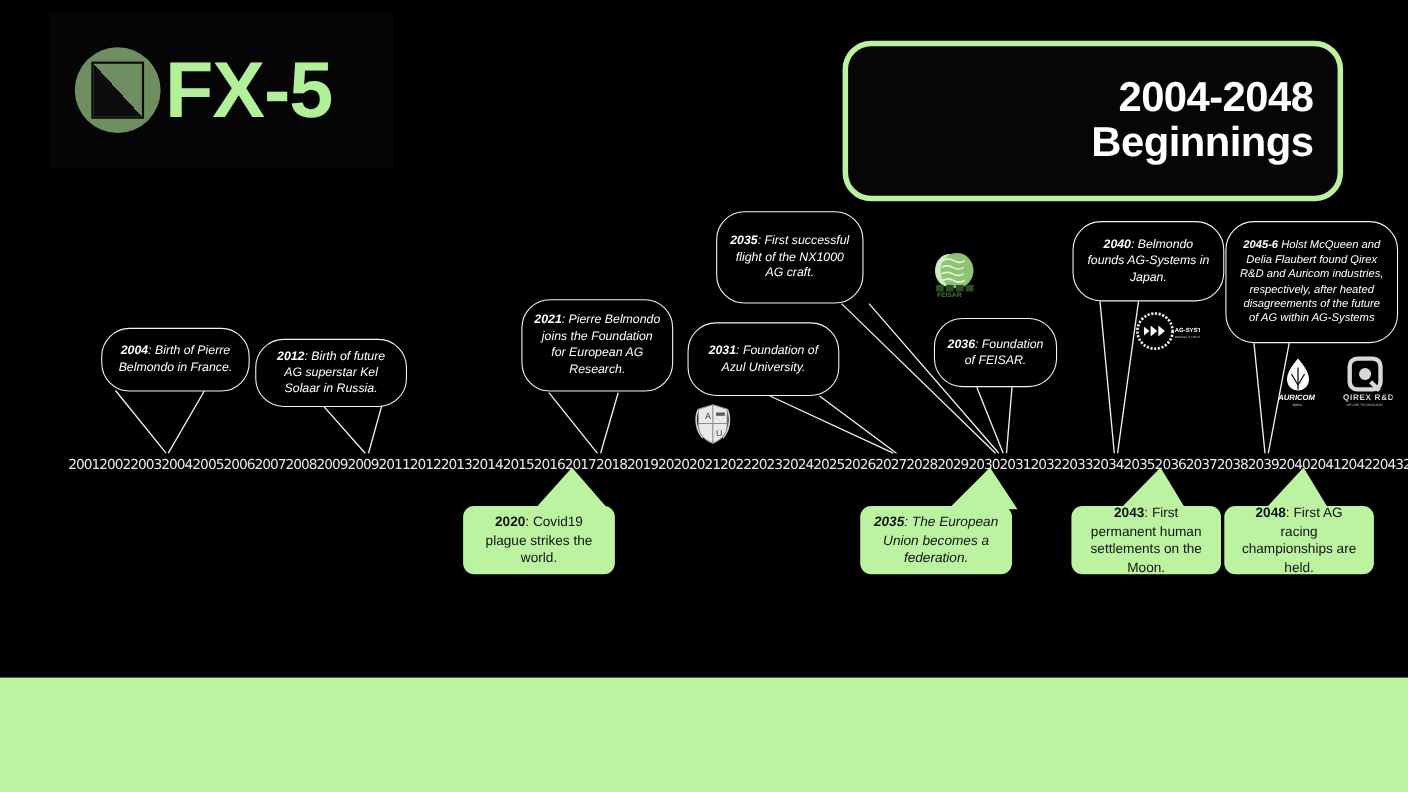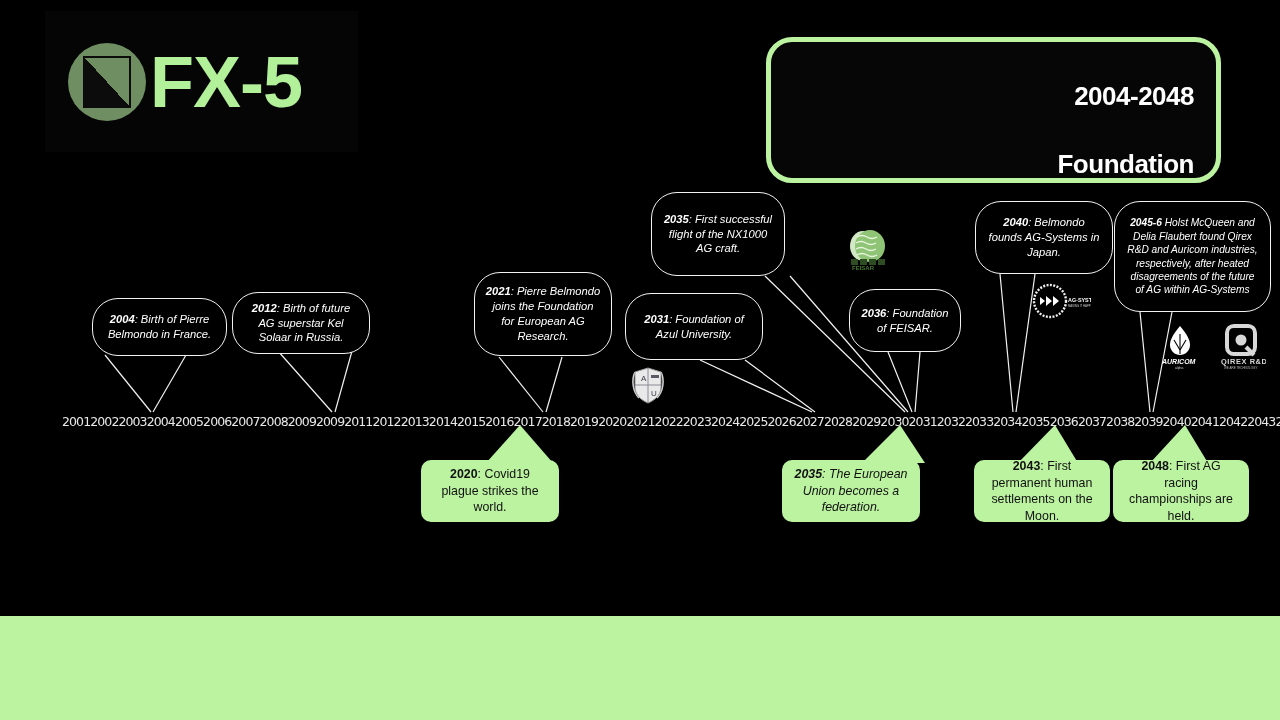--- a/index.html
+++ b/index.html
@@ -51,23 +51,22 @@
     width: 455px; height: 146px;
     background: #060606;
     border: 5px solid #bcf3a1;
     border-radius: 26px;
     display: flex; flex-direction: column;
     align-items: flex-end; justify-content: center;
     padding-right: 22px;
   }
   .title-line {
     color: #ffffff; font-weight: bold;
-    font-size: 26px; line-height: 1.08;
+    font-size: 38px; line-height: 1.08;
     letter-spacing: -0.5px;
-    margin-top: 40px;
   }
 
   
   .axis {
     position: absolute; left: 62px; top: 412px;
     width: 1168px; height: 18px;
     display: flex; align-items: center;
   }
   .year {
     color: #e8e8e8; font-size: 12.5px;
@@ -129,21 +128,21 @@
 
   <div class="logo-box">
     <div class="logo-mark">
       <div class="sq"></div>
     </div>
     <div class="logo-text">FX-5</div>
   </div>
 
   <div class="title-box">
     <div class="title-line">2004-2048</div>
-    <div class="title-line">Foundation</div>
+    <div class="title-line">Beginnings</div>
   </div>
 
   <svg class="connectors" viewBox="0 0 1280 720" xmlns="http://www.w3.org/2000/svg">
     <g fill="none" stroke="#f2f2f2" stroke-width="1.2">
 
       <path d="M105 355 L151 412"></path>
       <path d="M186 355 L153 412"></path>
 
       <path d="M278 351 L332 412"></path>
       <path d="M352 351 L335 412"></path>
@@ -165,21 +164,21 @@
 
       <path d="M1140 312 L1150 412"></path>
       <path d="M1172 312 L1153 412"></path>
     </g>
   </svg>
 
   <div class="bubble-dark" style="left:92px; top:298px; width:135px; height:58px;">
     <span><b>2004</b><span>: Birth of Pierre Belmondo in France.</span></span>
   </div>
 
-  <div class="bubble-dark" style="left:232px; top:292px; width:138px; height:62px;">
+  <div class="bubble-dark" style="left:232px; top:308px; width:138px; height:62px;">
     <span><b>2012</b><span>: Birth of future AG superstar Kel Solaar in Russia.</span></span>
   </div>
 
   <div class="bubble-dark" style="left:474px; top:272px; width:138px; height:84px;">
     <span><b>2021</b><span>: Pierre Belmondo joins the Foundation for European AG Research.</span></span>
   </div>
 
   <div class="bubble-dark" style="left:651px; top:192px; width:134px; height:84px;">
     <span><b>2035</b><span>: First successful flight of the NX1000 AG craft.</span></span>
   </div>

